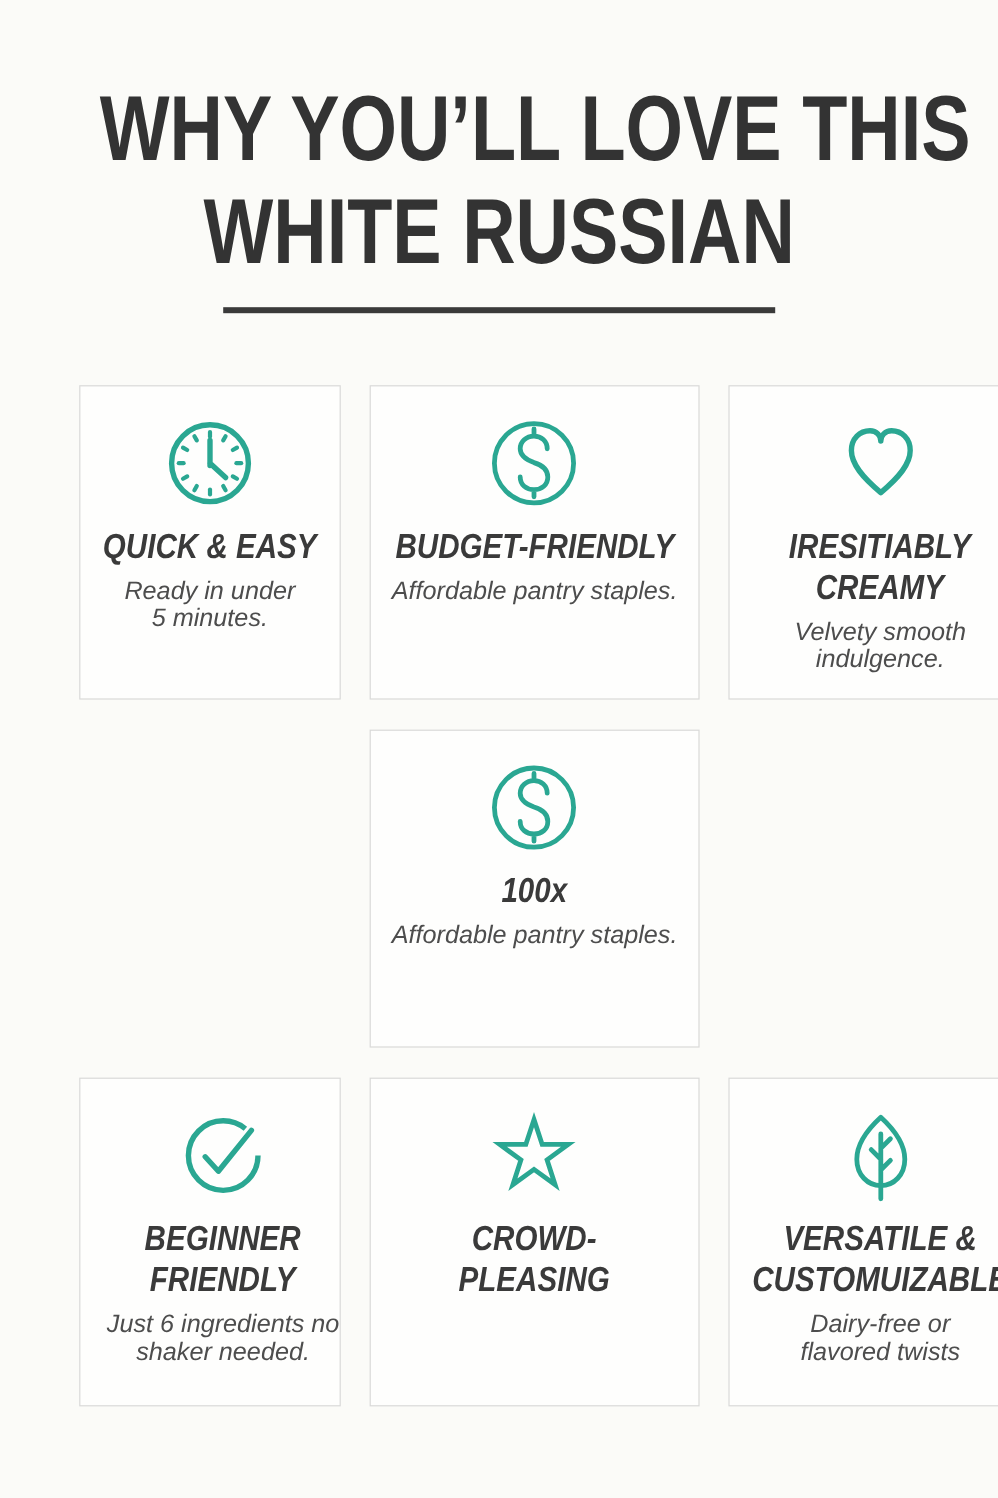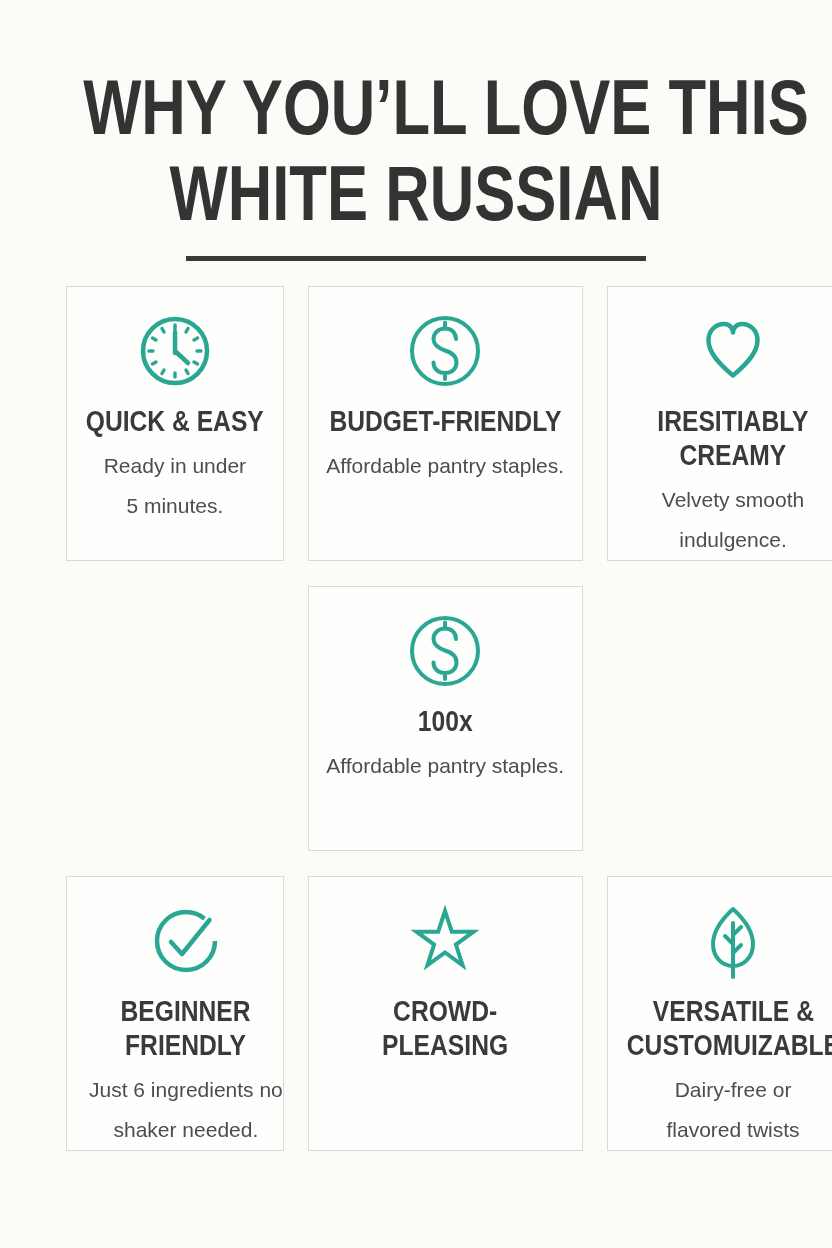--- a/index.html
+++ b/index.html
@@ -31,25 +31,26 @@
     white-space:pre;
   }
   .title-underline{
     width:460px;
     height:5px;
     background:var(--divider);
     margin:20px auto 0;
   }
   .grid{
     width:700px;
-    margin:25px auto 0;
+    margin:60px auto 0;
     display:grid;
     grid-template-columns:repeat(3, 1fr);
     column-gap:24px;
     row-gap:25px;
+    font-style:italic;
   }
   .card{
     background:var(--card_background);
     border:1px solid var(--card_border);
     display:flex;
     flex-direction:column;
     align-items:center;
     text-align:center;
     padding-top:24px;
     min-height:262px;
@@ -71,21 +72,21 @@
     line-height:34px;
     font-weight:bold;
     color:var(--card_heading);
     transform:scaleX(0.85);
     transform-origin:center;
     white-space:pre;
   }
   .card-desc{
     margin-top:8px;
     font-size:21px;
-    line-height:40px;
+    line-height:23px;
     color:var(--body);
     white-space:pre;
   }
 </style>
 </head>
 <body>
 
 <h1 class="page-title"><span>WHY YOU’LL LOVE THIS</span><br><span>WHITE RUSSIAN</span></h1>
 
 <div class="title-underline"></div>

